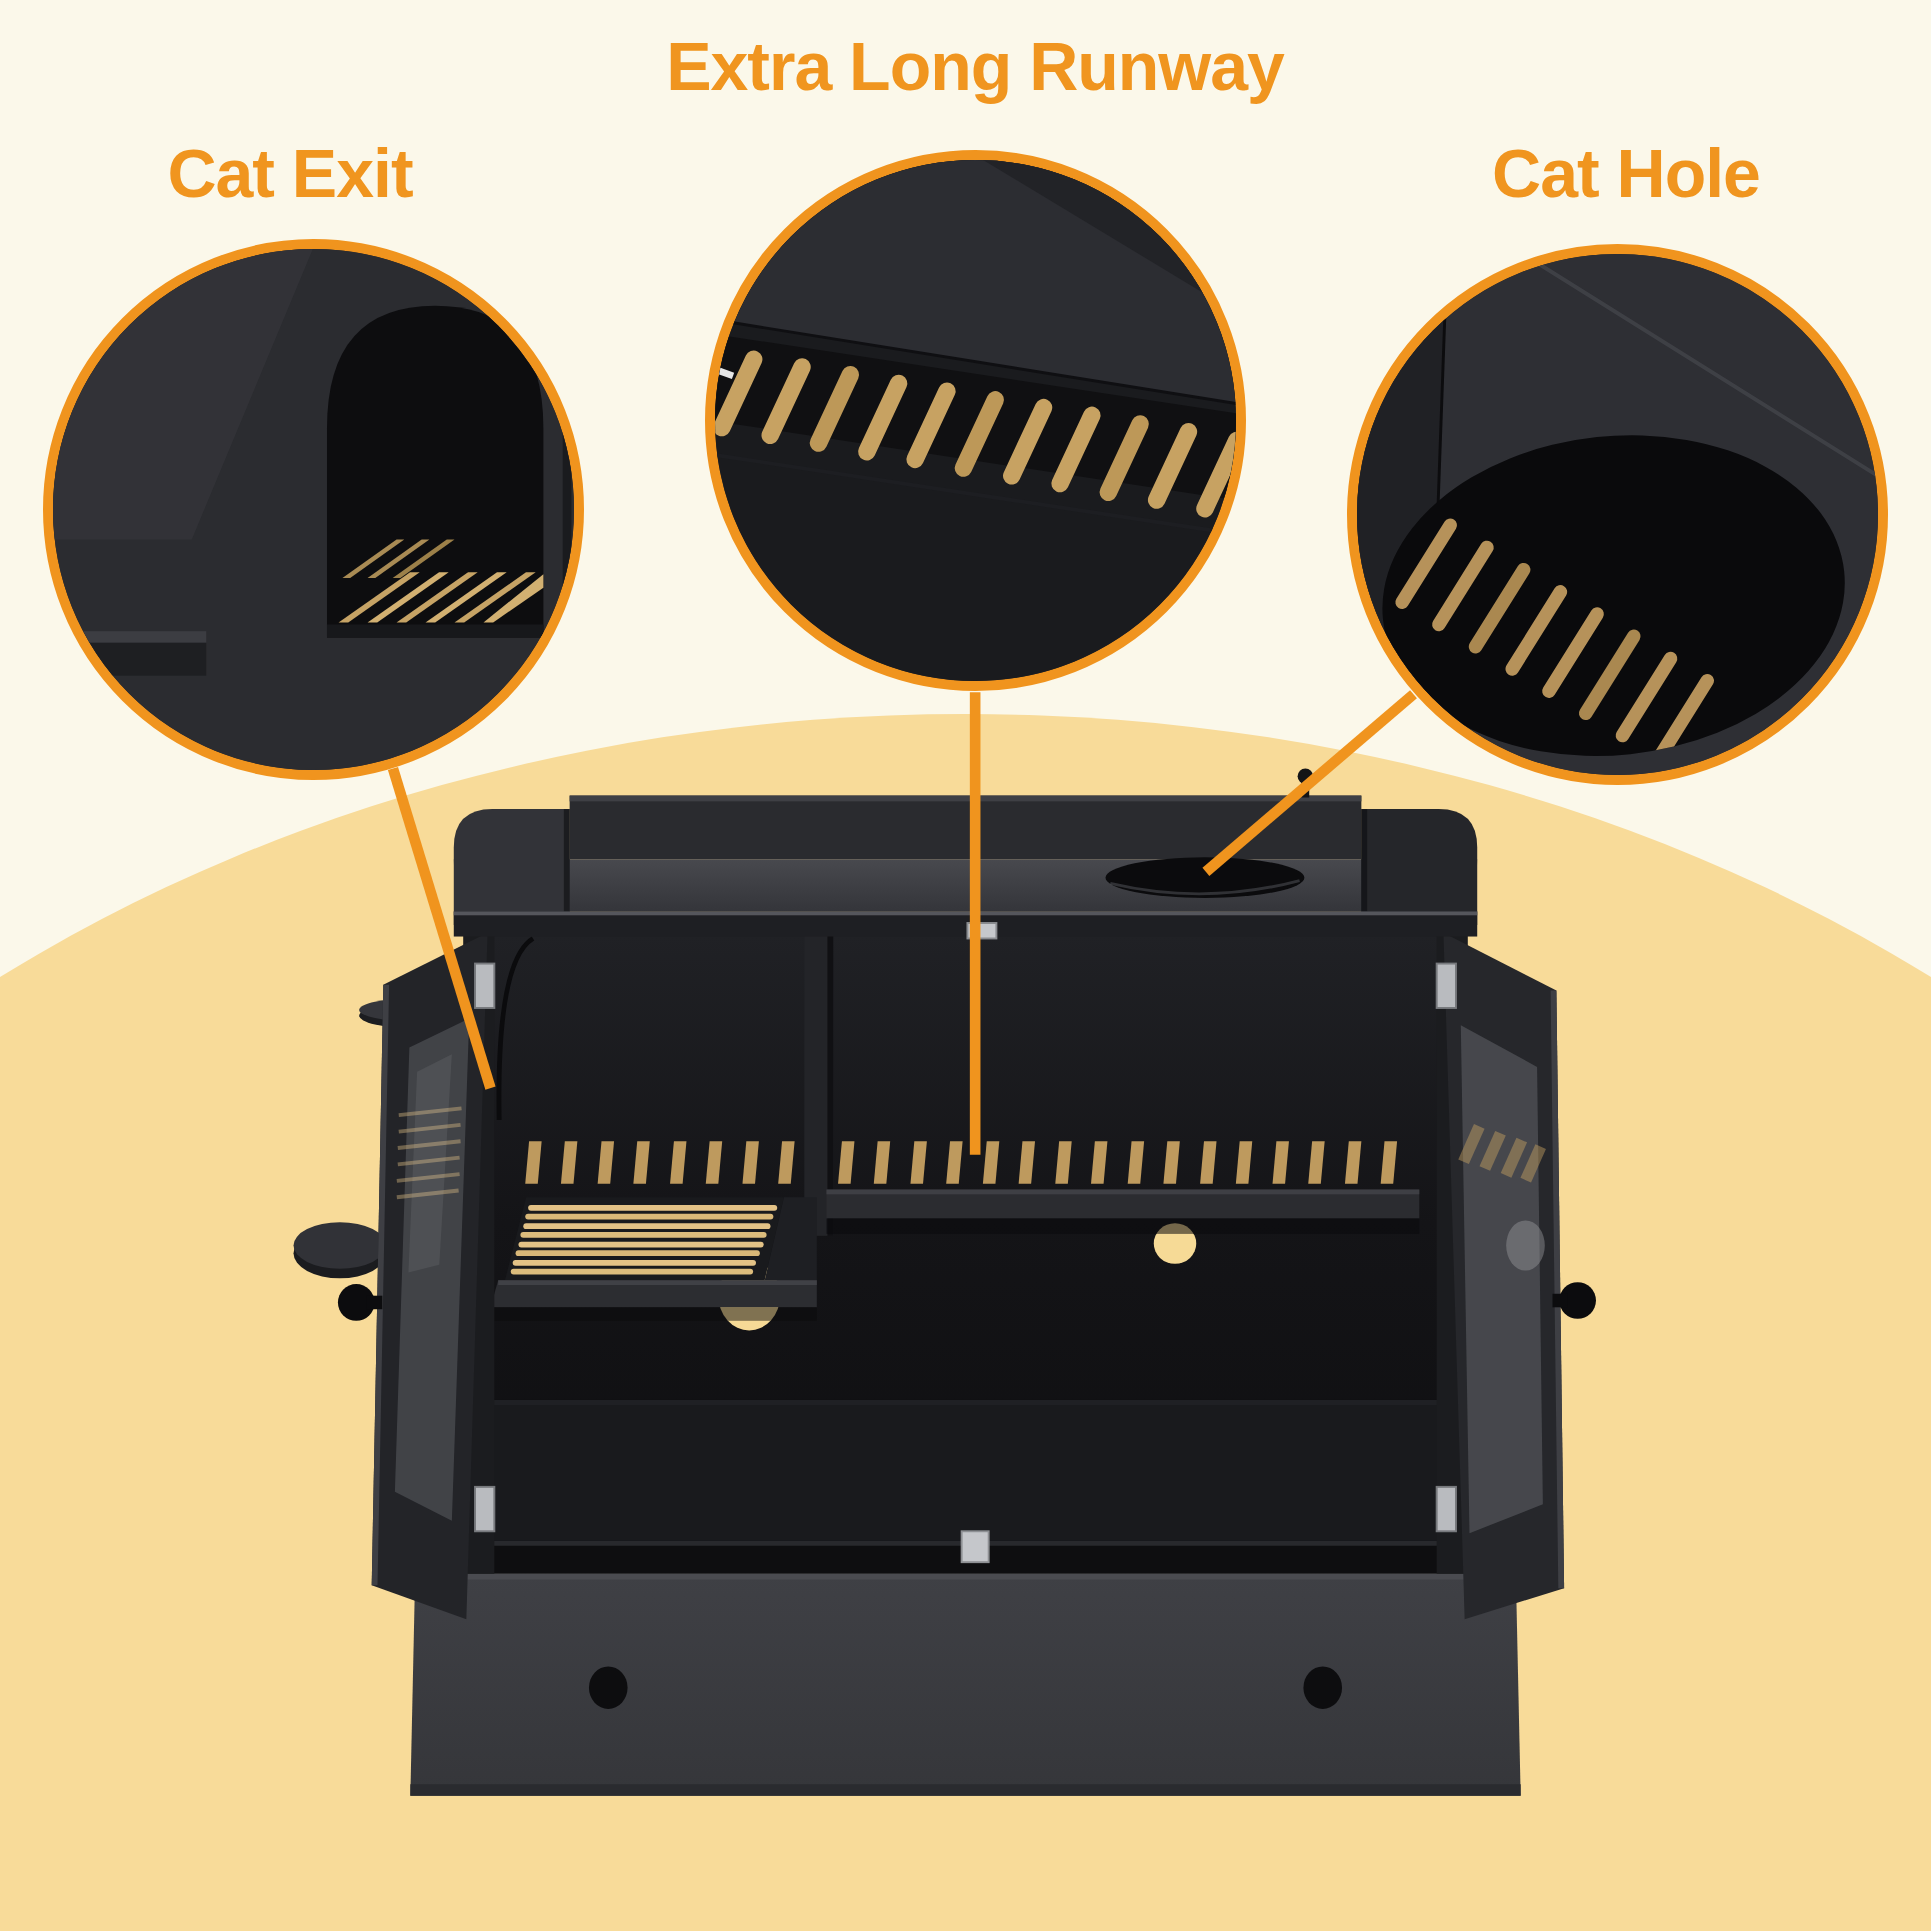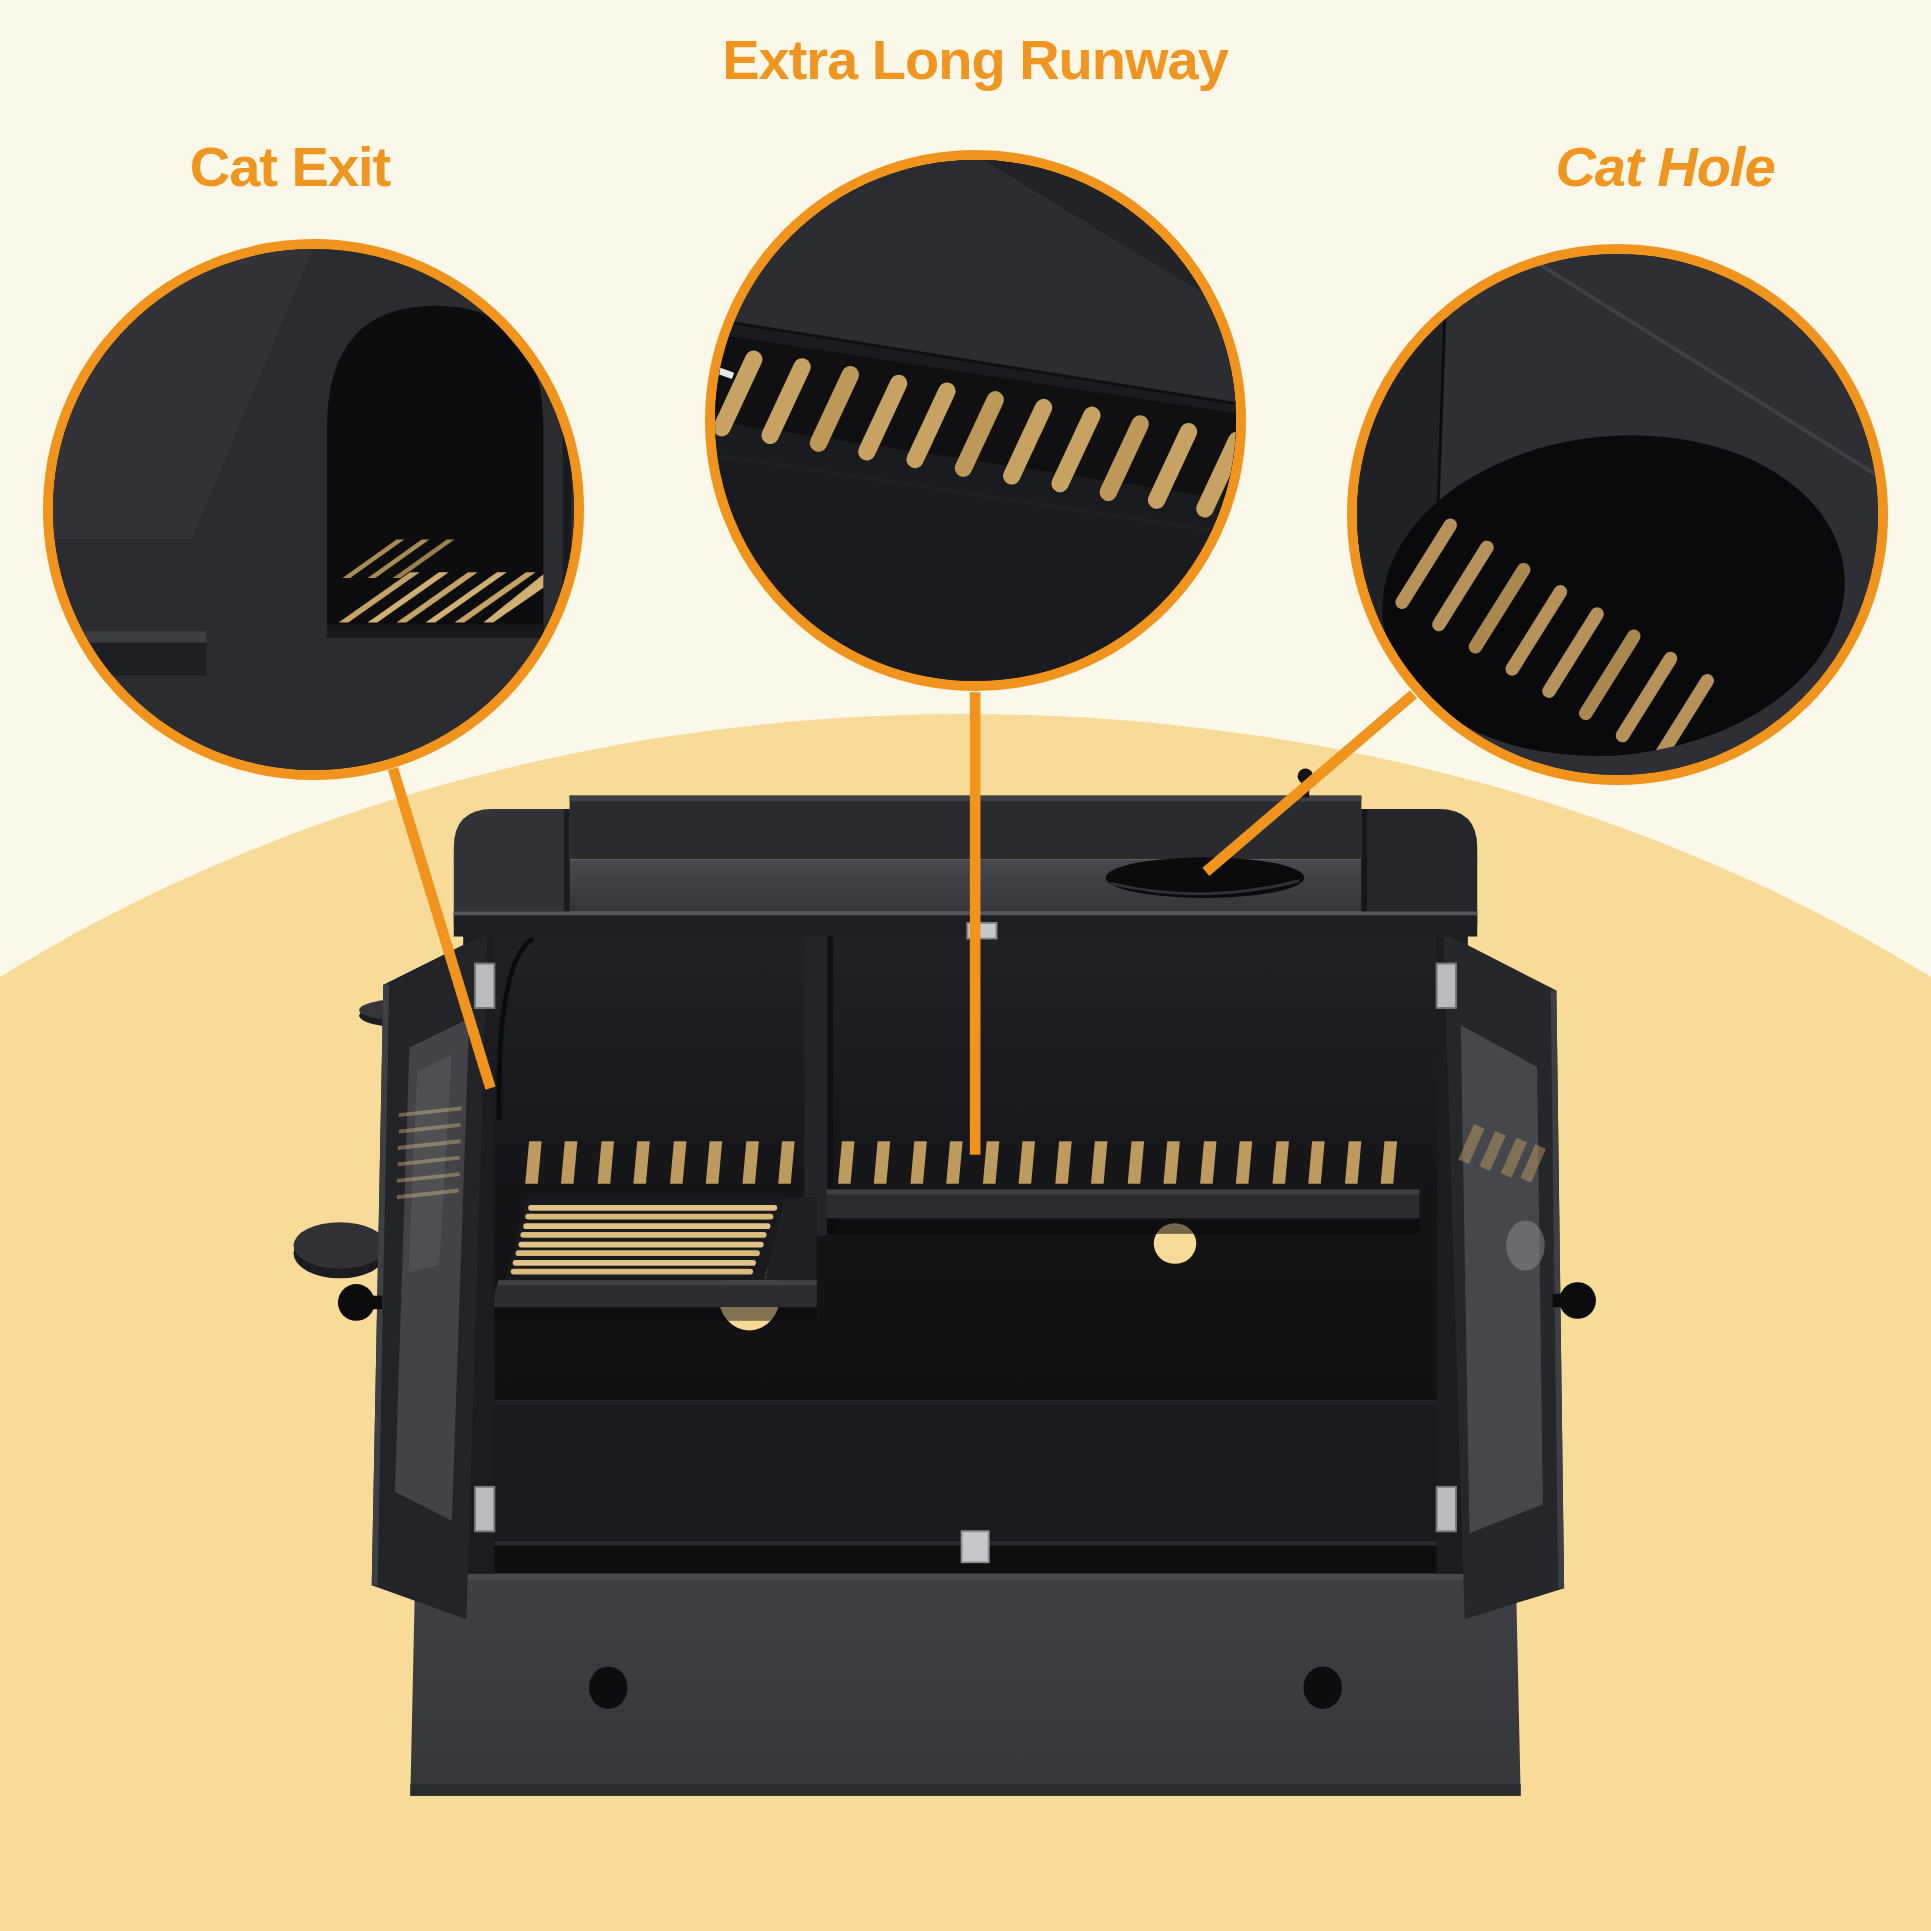--- a/index.html
+++ b/index.html
@@ -16,26 +16,26 @@
     position:absolute;width:541px;height:541px;border-radius:50%;
     border:10.6px solid #F0941E;box-sizing:border-box;overflow:hidden;
     background:#27282C;
   }
   .callout svg{position:absolute;left:-10.6px;top:-10.6px;width:541px;height:541px;}
   .callout.left{left:43px;top:239px;}
   .callout.center{left:705px;top:150px;}
   .callout.right{left:1347px;top:244px;}
   .lbl{
     position:absolute;transform:translateX(-50%);
-    color:#F0951F;font-size:56px;font-weight:bold;line-height:1;
+    color:#F0951F;font-size:68px;font-weight:bold;line-height:1;
     letter-spacing:-1px;white-space:nowrap;
   }
   .lbl.title{left:975px;top:32px;}
   .lbl.exit{left:290px;top:139px;text-align:center;}
-  .lbl.hole{left:1665px;top:139px;font-style:italic;}
+  .lbl.hole{left:1626px;top:139px;}
 </style>
 </head>
 <body>
 
 <div class="canvas">
 
   <div class="dome"></div>
 
   <svg class="scene" viewBox="0 0 2000 2000">
     <defs>

